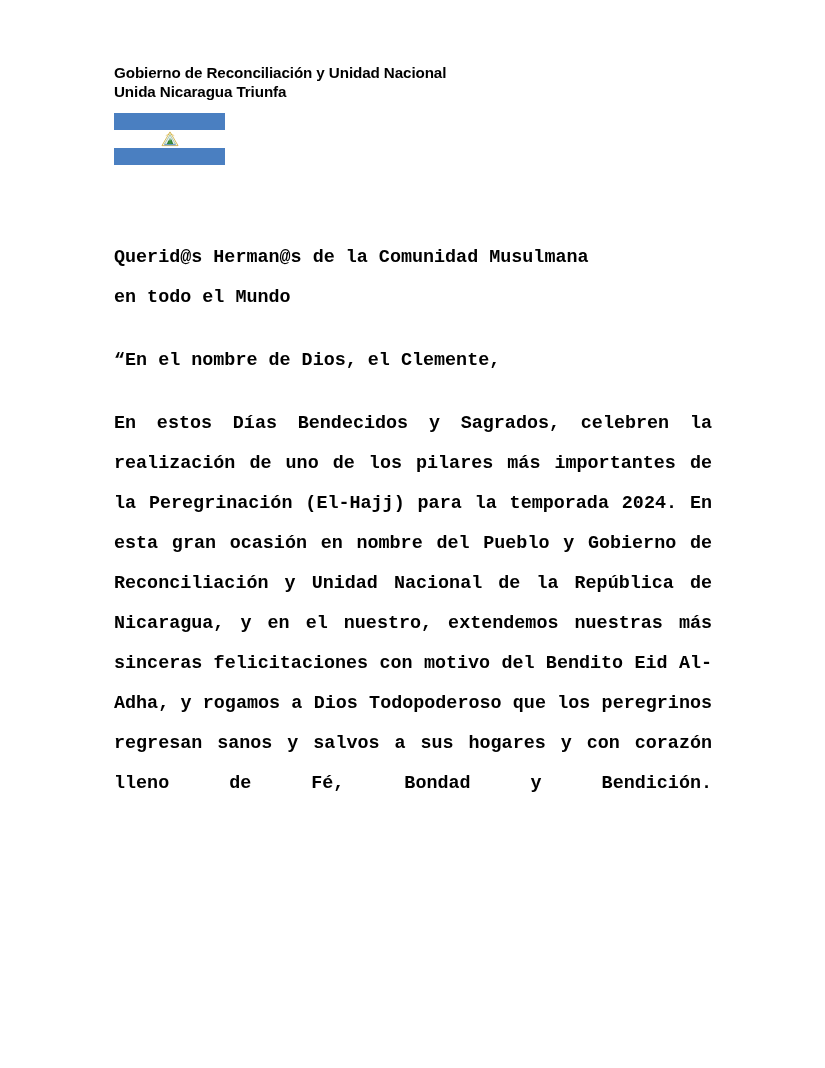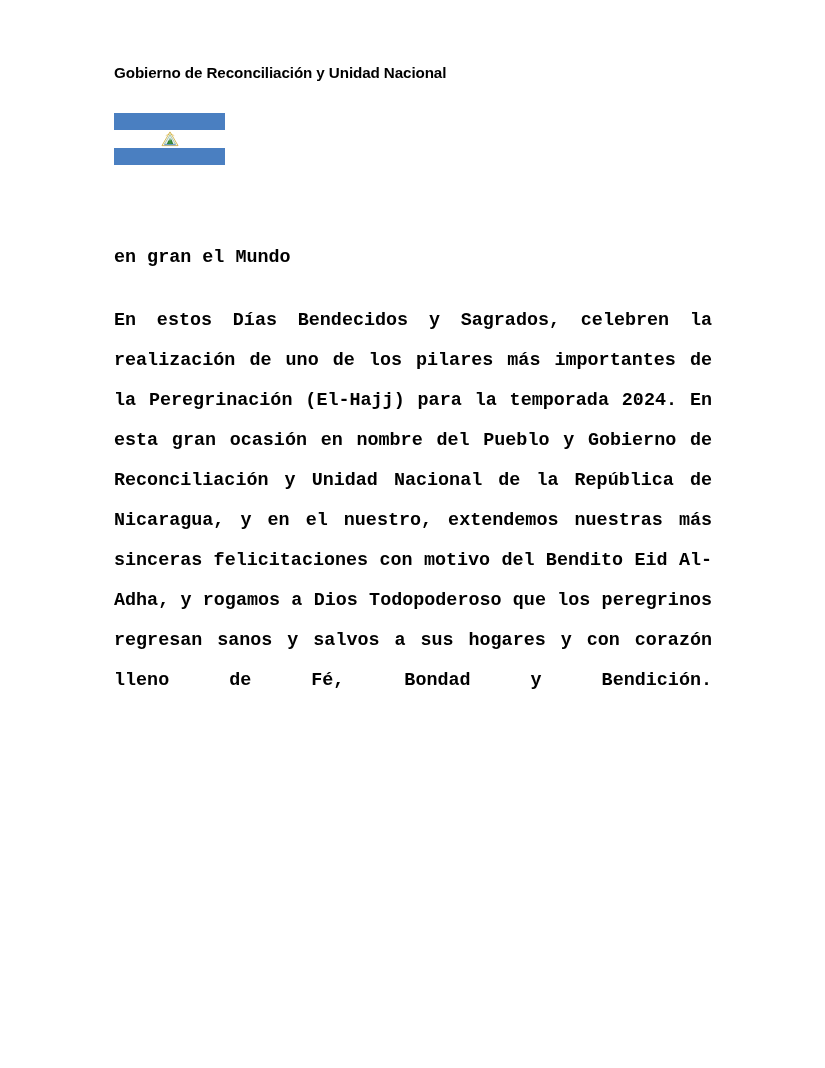--- a/index.html
+++ b/index.html
@@ -97,39 +97,42 @@
     width: 100%;
   }
 </style>
 </head>
 <body>
 
 <div class="page">
 
   <div class="letterhead">
     <div class="letterhead-line">Gobierno de Reconciliación y Unidad Nacional</div>
+    <div class="letterhead-line">Unida Nicaragua Triunfa</div>
   </div>
 
   <div class="flag">
     <div class="flag-stripe blue"></div>
     <div class="flag-stripe white">
       <svg class="flag-emblem" viewBox="0 0 40 36">
         <polygon points="20,3 37,32 3,32" fill="#ffffff" stroke="#c9a227" stroke-width="1.6"></polygon>
         <polygon points="20,9 32,29 8,29" fill="#e8eef5" stroke="#2e7d32" stroke-width="0.8"></polygon>
         <polygon points="13,29 17,20 21,29" fill="#2f7d32"></polygon>
         <polygon points="19,29 23,18 27,29" fill="#2f7d32"></polygon>
         <polygon points="16,29 20,15 24,29" fill="#3c8f3f"></polygon>
         <path d="M8 29 L32 29 L32 31 L8 31 Z" fill="#5a8fd0"></path>
         <path d="M11 11 Q20 4 29 11" fill="none" stroke="#d4af37" stroke-width="1.1"></path>
       </svg>
     </div>
     <div class="flag-stripe blue"></div>
   </div>
 
   <div class="body-text">
-    <p class="para">en gran el Mundo</p>
+    <p class="para">Querid@s Herman@s de la Comunidad Musulmana</p>
+    <p class="para">en todo el Mundo</p>
 
+    <p class="para spaced">“En el nombre de Dios, el Clemente,</p>
 
 
     <p class="para spaced justified">En estos Días Bendecidos y Sagrados, celebren la realización de uno de los pilares más importantes de la Peregrinación (El-Hajj) para la temporada 2024. En esta gran ocasión en nombre del Pueblo y Gobierno de Reconciliación y Unidad Nacional de la República de Nicaragua, y en el nuestro, extendemos nuestras más sinceras felicitaciones con motivo del Bendito Eid Al-Adha, y rogamos a Dios Todopoderoso que los peregrinos regresan sanos y salvos a sus hogares y con corazón lleno de Fé, Bondad y Bendición.</p>
   </div>
 
 </div>
 
 </body></html>

